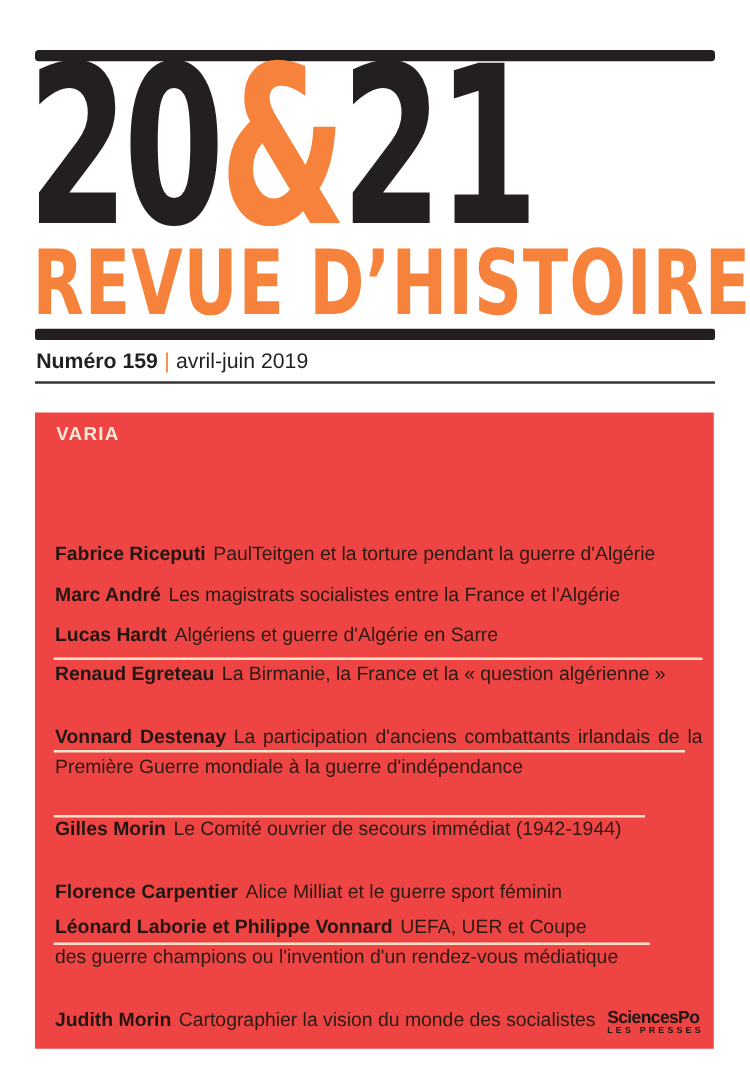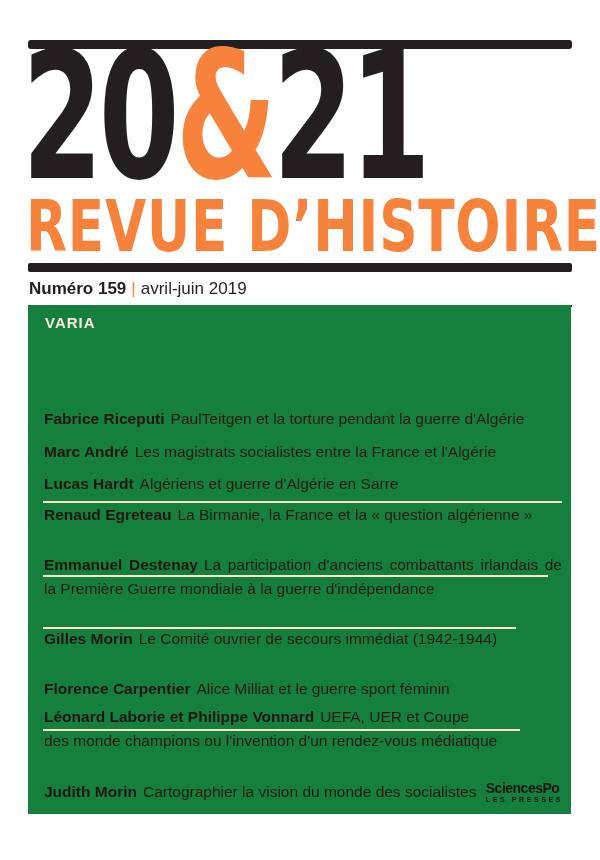--- a/index.html
+++ b/index.html
@@ -19,21 +19,21 @@
       position: absolute; left: 26px; top: 190px; height: 70px;
       font-family: "DejaVu Sans", sans-serif; font-weight: bold; font-size: 72px;
       line-height: 72px; color: #f7823b; white-space: nowrap; letter-spacing: 1px;
       transform: scaleX(0.74); transform-origin: left top;
     }
     .bar-mid { position: absolute; left: 28px; top: 263px; width: 544px; height: 9px; background: #231f20; border-radius: 2px; }
     .issue-line { position: absolute; left: 29px; top: 278px; font-size: 17px; color: #231f20; white-space: nowrap; line-height: 22px; }
     .issue-line .num { font-weight: bold; }
     .issue-line .pipe { color: #f7823b; padding: 0 5px; }
     .rule-thin { position: absolute; left: 28px; top: 305px; width: 544px; height: 2px; background: #3a3536; }
-    .panel { position: absolute; left: 28px; top: 305px; width: 543px; height: 509px; background: #15803d; }
+    .panel { position: absolute; left: 28px; top: 330px; width: 543px; height: 509px; background: #ef4444; }
     .section-label { position: absolute; left: 17px; top: 9px; font-weight: bold; font-size: 15px; color: #fde9d9; letter-spacing: 1px; }
     .entry { position: absolute; left: 16px; font-size: 15.5px; color: #2a1a12; line-height: 24px; white-space: nowrap; margin-top: 36px; }
     .entry .author { font-weight: bold; color: #231612; margin-right: 6px; }
     .entry.justify { white-space: normal; width: 518px; text-align: justify; text-align-last: left; }
     .sep { position: absolute; left: 15px; height: 2px; background: #fde3c9; }
     .logo { position: absolute; right: 8px; bottom: 10px; text-align: left; color: #1e1714; }
     .logo .l1 { font-weight: bold; font-size: 14px; letter-spacing: -0.5px; line-height: 15px; }
     .logo .l2 { font-weight: bold; font-size: 7px; letter-spacing: 2.6px; line-height: 8px; }
   </style>
 </head>
@@ -66,36 +66,36 @@
     <div class="entry" style="top:162px">
       <span class="author">Renaud Egreteau</span><span>La Birmanie, la France et la « question algérienne »</span>
     </div>
     <div class="entry" style="top:131px">
       <span class="author">Lucas Hardt</span><span>Algériens et guerre d'Algérie en Sarre</span>
     </div>
 
     <div class="sep" style="top:196px; width:519px"></div>
 
     <div class="entry justify" style="top:212px">
-      <span class="author">Emmanuel Destenay</span><span>La participation d'anciens combattants irlandais de la Première Guerre mondiale à la guerre d'indépendance</span>
+      <span class="author">Vonnard Destenay</span><span>La participation d'anciens combattants irlandais de la Première Guerre mondiale à la guerre d'indépendance</span>
     </div>
 
     <div class="sep" style="top:270px; width:505px"></div>
 
     <div class="entry" style="top:286px">
       <span class="author">Gilles Morin</span><span>Le Comité ouvrier de secours immédiat (1942-1944)</span>
     </div>
 
     <div class="sep" style="top:322px; width:473px"></div>
 
     <div class="entry" style="top:336px">
       <span class="author">Florence Carpentier</span><span>Alice Milliat et le guerre sport féminin</span>
     </div>
     <div class="entry" style="top:364px">
-      <span class="author">Léonard Laborie et Philippe Vonnard</span><span>UEFA, UER et Coupe</span><br><span>des monde champions ou l'invention d'un rendez-vous médiatique</span>
+      <span class="author">Léonard Laborie et Philippe Vonnard</span><span>UEFA, UER et Coupe</span><br><span>des guerre champions ou l'invention d'un rendez-vous médiatique</span>
     </div>
 
     <div class="sep" style="top:424px; width:477px"></div>
 
     <div class="entry" style="top:439px">
       <span class="author">Judith Morin</span><span>Cartographier la vision du monde des socialistes</span>
     </div>
 
     <div class="logo">
       <div class="l1">SciencesPo</div>

